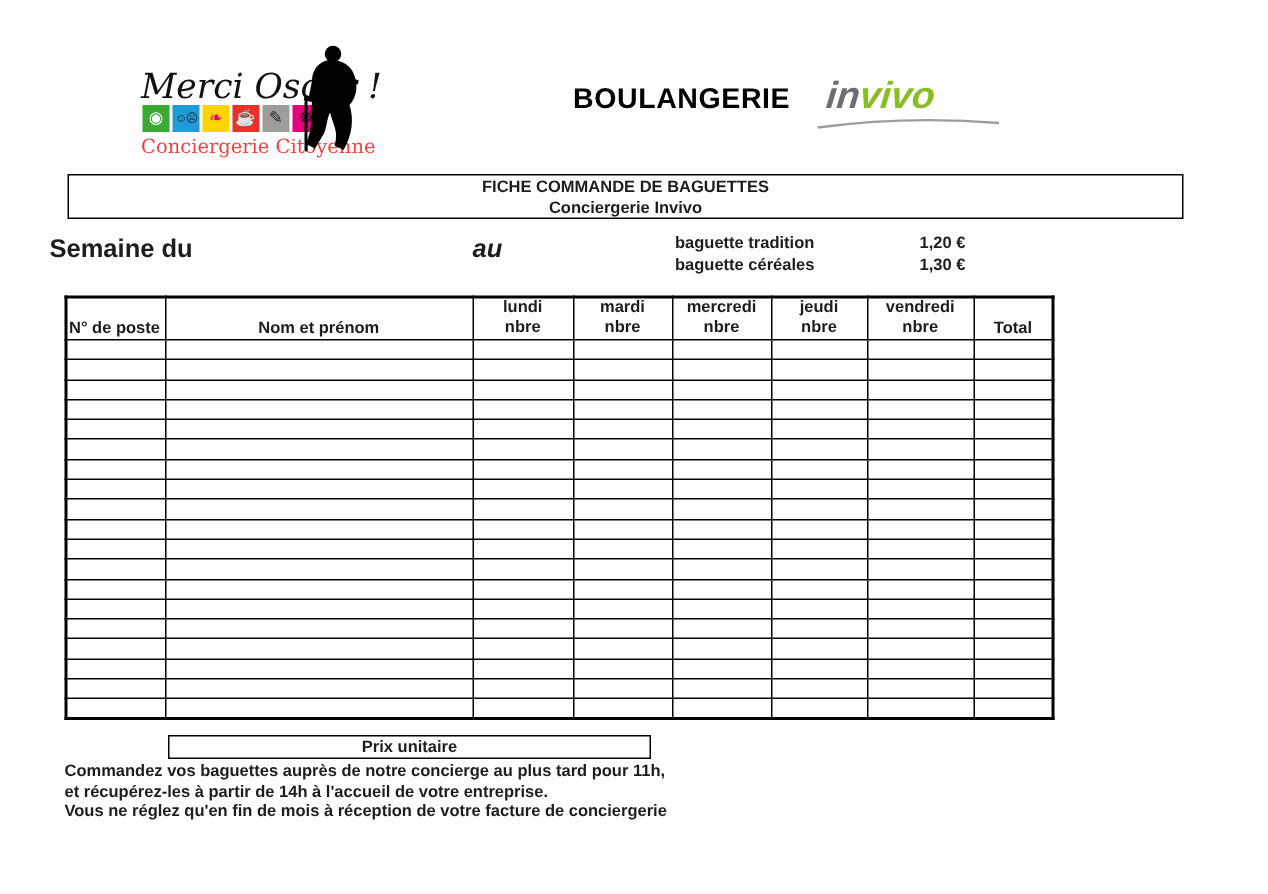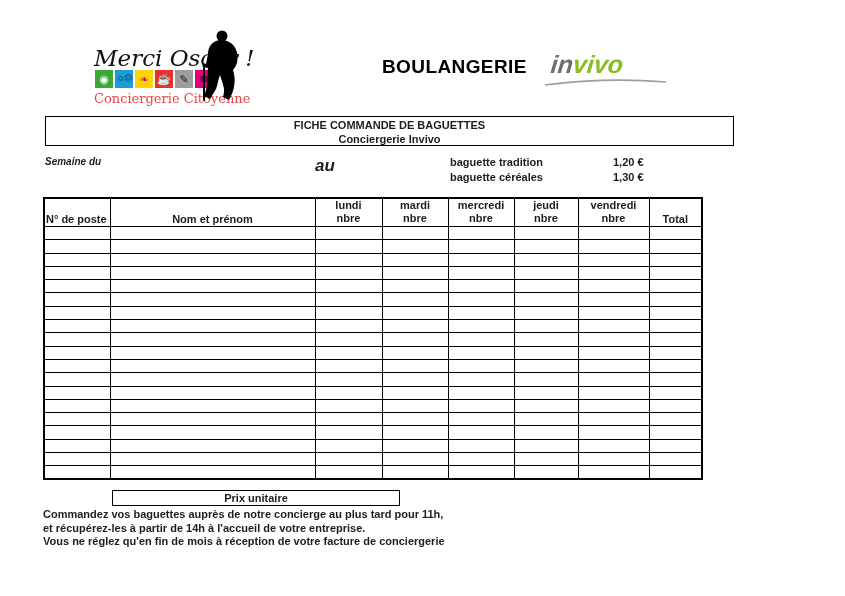--- a/index.html
+++ b/index.html
@@ -22,44 +22,44 @@
 
   
   .boulangerie { left:382px; top:56px; font-size:19px; font-weight:bold; letter-spacing:0.4px; color:#000; }
   .invivo { left:543px; top:48px; width:125px; height:40px; }
   .invivo-text { position:absolute; left:8px; top:2px; font-size:25px; font-weight:bold;
                  font-style:italic; transform:skewX(-6deg); white-space:nowrap;
                  font-family:"Liberation Sans", sans-serif; }
   .invivo-swoosh { position:absolute; left:0; top:24px; }
 
   
-  .title-box { left:45px; top:116px; width:689px; height:30px; border:1px solid #000;
+  .title-box { left:45px; top:116px; width:744px; height:30px; border:1px solid #000;
                text-align:center; font-weight:bold; font-size:11px; line-height:14px; padding-top:1px; }
 
   
-  .week-from { left:45px; top:156px; font-size:10px; font-weight:bold; font-style:italic; }
+  .week-from { left:33px; top:156px; font-size:17px; font-weight:bold; }
   .week-to   { left:315px; top:156px; font-size:17px; font-weight:bold; font-style:italic; }
   .price-label-1 { left:450px; top:156px; font-size:11px; font-weight:bold; }
   .price-value-1 { left:613px; top:156px; font-size:11px; font-weight:bold; }
   .price-label-2 { left:450px; top:171px; font-size:11px; font-weight:bold; }
   .price-value-2 { left:613px; top:171px; font-size:11px; font-weight:bold;text-align:right; }
 
   
   .order-table { position:absolute; left:43px; top:197px; border-collapse:collapse;
                  table-layout:fixed; border:2px solid #000; }
   .order-table th, .order-table td { border:1px solid #000; font-size:11px; font-weight:bold;
                  padding:0; overflow:hidden; }
   .order-table thead th { height:27px; vertical-align:bottom; padding-bottom:1px; text-align:center; }
   .order-table thead th.poste { text-align:left; padding-left:1px; }
   .order-table thead th.day { vertical-align:middle; }
   .order-table thead th.day div { line-height:13px; }
   .order-table tbody td { height:13.3px; }
 
   
-  .prix-box { left:112px; top:490px; width:288px; height:16px; border:1px solid #000;
+  .prix-box { left:112px; top:490px; width:322px; height:16px; border:1px solid #000;
               text-align:center; font-size:11px; font-weight:bold; line-height:14px; }
   .footer-lines { left:43px; top:508px; width:688px; text-align:left;
                   font-size:11px; font-weight:bold; line-height:13.5px; }
 </style>
 </head>
 <body>
 
 <div class="page">
 
   <div class="abs merci-block">

